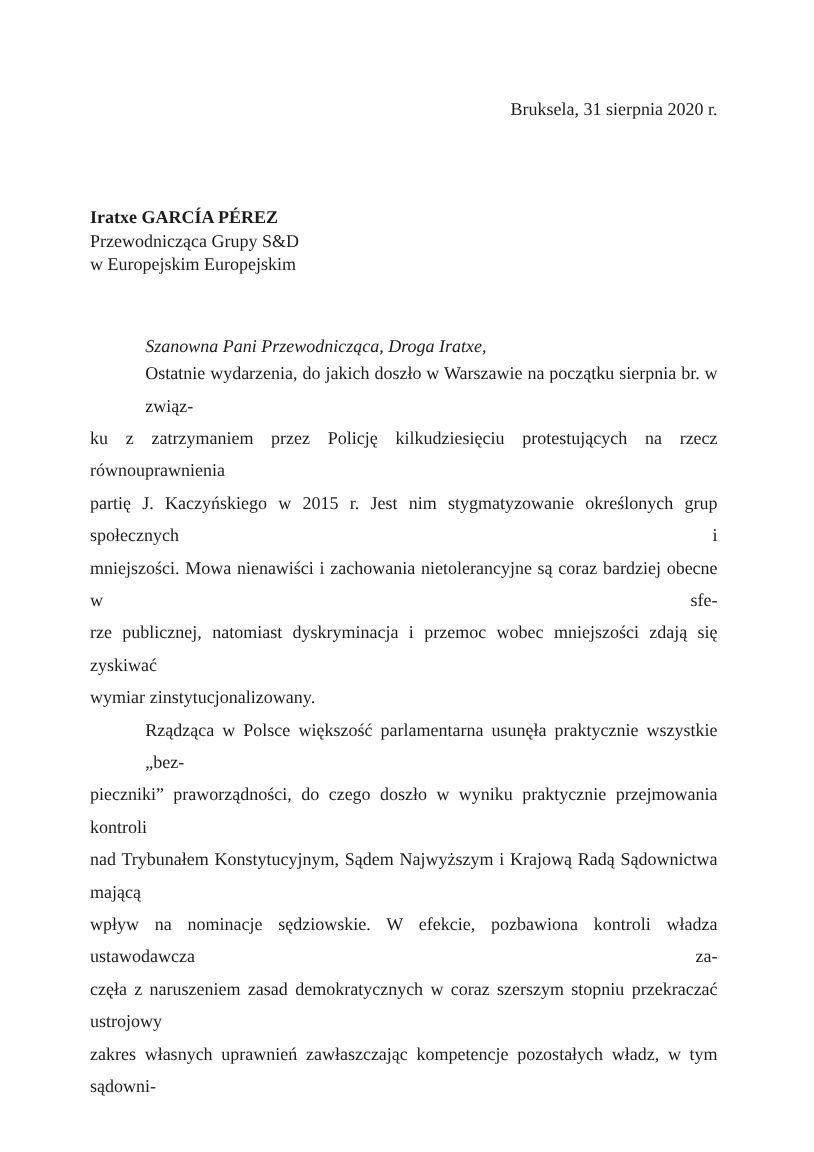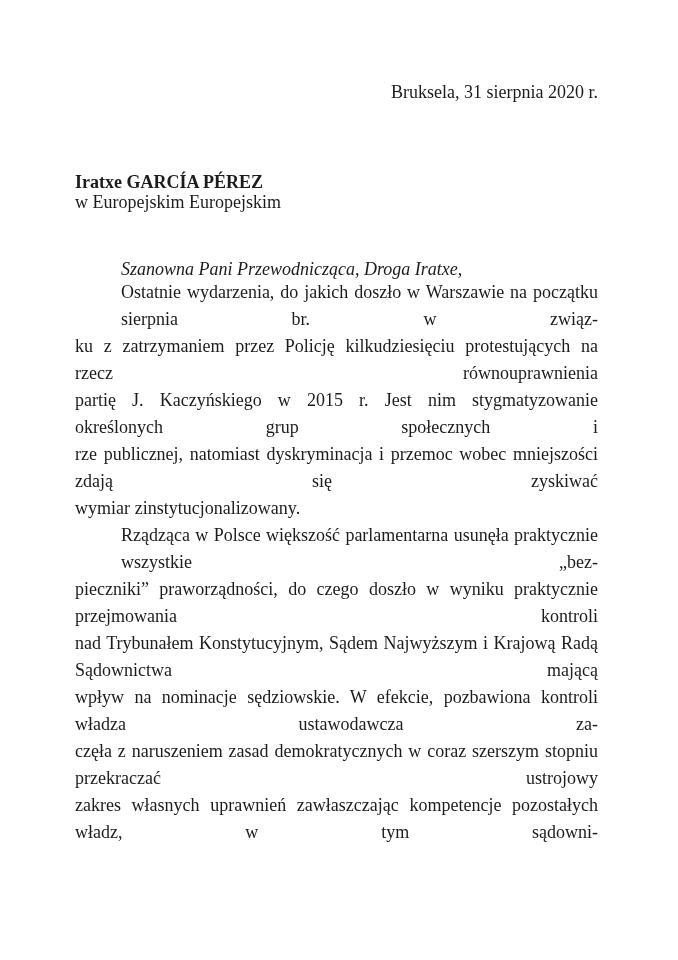--- a/index.html
+++ b/index.html
@@ -8,21 +8,21 @@
     background: #ffffff;
   }
   .page {
     position: relative;
     width: 678px;
     height: 960px;
     margin: 0 auto;
     background: #ffffff;
     color: #1c1c1c;
     font-family: "Liberation Serif", "DejaVu Serif", serif;
-    font-size: 18px;
+    font-size: 15px;
     box-sizing: border-box;
     padding: 0 80px 0 75px;
     overflow: hidden;
   }
   .date {
     padding-top: 83px;
     text-align: right;
     line-height: 18px;
   }
   .recipient {
@@ -60,30 +60,32 @@
 </style>
 </head>
 <body>
 
 <div class="page">
 
   <div class="date">Bruksela, 31 sierpnia 2020 r.</div>
 
   <div class="recipient">
     <div class="name">Iratxe GARCÍA PÉREZ</div>
+    <div>Przewodnicząca Grupy S&amp;D</div>
     <div>w Europejskim Europejskim</div>
   </div>
 
   <div class="salutation">Szanowna Pani Przewodnicząca, Droga Iratxe,</div>
 
   <div class="paragraph">
 
   <div class="line first">Ostatnie wydarzenia, do jakich doszło w Warszawie na początku sierpnia br. w związ-</div>
       <div class="line">ku z zatrzymaniem przez Policję kilkudziesięciu protestujących na rzecz równouprawnienia</div>
       <div class="line">partię J. Kaczyńskiego w 2015 r. Jest nim stygmatyzowanie określonych grup społecznych i</div>
+      <div class="line">mniejszości. Mowa nienawiści i zachowania nietolerancyjne są coraz bardziej obecne w sfe-</div>
       <div class="line">rze publicznej, natomiast dyskryminacja i przemoc wobec mniejszości zdają się zyskiwać</div>
       <div class="line last">wymiar zinstytucjonalizowany.</div>
     </div>
 
   <div class="paragraph">
 
   <div class="line first">Rządząca w Polsce większość parlamentarna usunęła praktycznie wszystkie „bez-</div>
       <div class="line">pieczniki” praworządności, do czego doszło w wyniku praktycznie przejmowania kontroli</div>
       <div class="line">nad Trybunałem Konstytucyjnym, Sądem Najwyższym i Krajową Radą Sądownictwa mającą</div>
       <div class="line">wpływ na nominacje sędziowskie. W efekcie, pozbawiona kontroli władza ustawodawcza za-</div>

